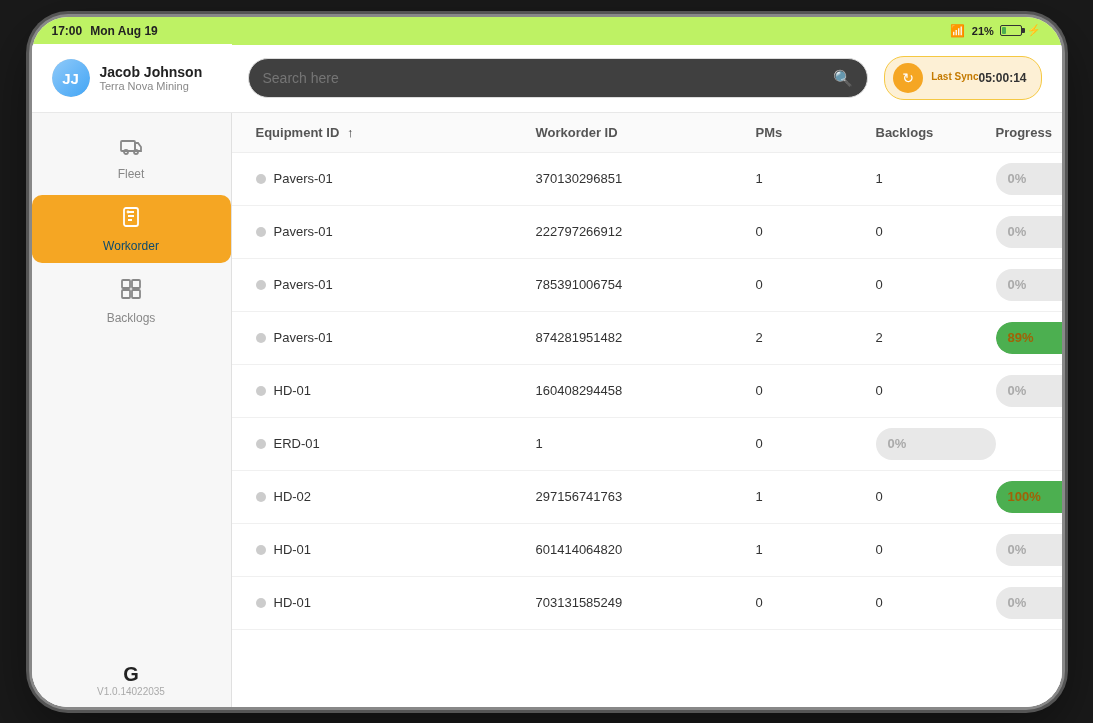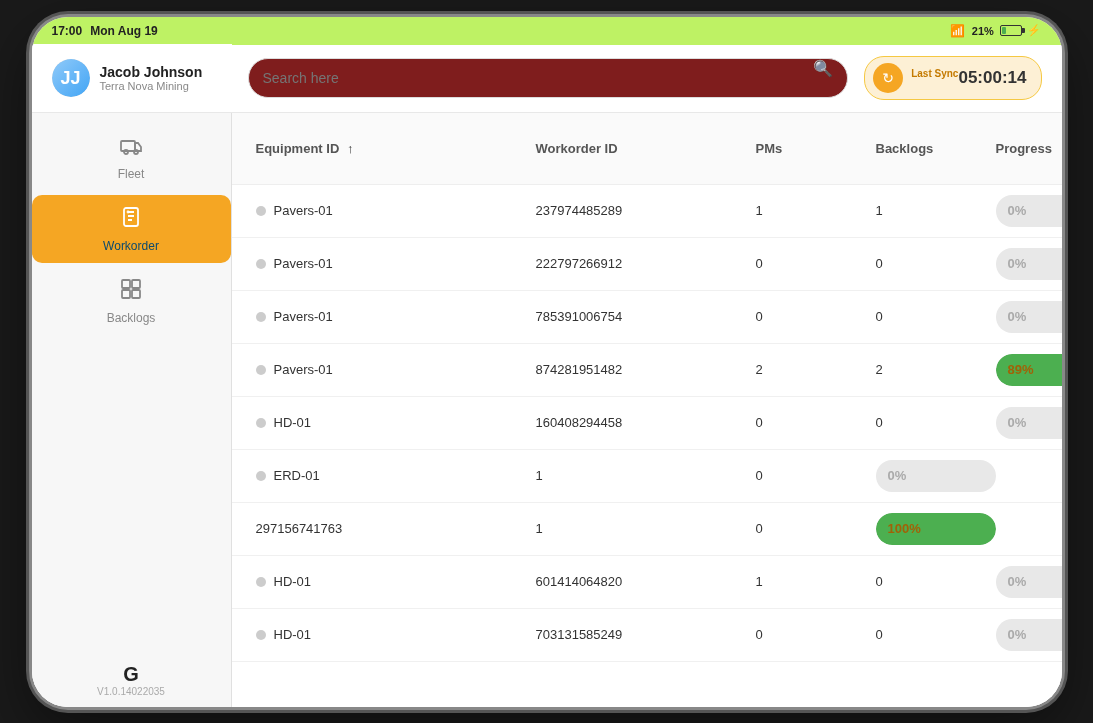--- a/index.html
+++ b/index.html
@@ -100,36 +100,37 @@
       border-radius: 50%;
       background: #e0e0e0;
       display: flex; align-items: center; justify-content: center;
       overflow: hidden;
     }
     .avatar-inner {
       width: 38px; height: 38px;
       border-radius: 50%;
       background: linear-gradient(135deg, #90caf9, #42a5f5);
       display: flex; align-items: center; justify-content: center;
-      font-size: 18px; color: #fff; font-weight: 600;
+      font-size: 15px; color: #fff; font-weight: 600;
     }
 
     .user-info { display: flex; flex-direction: column; }
     .user-name { font-size: 14px; font-weight: 700; color: #222; }
     .user-company { font-size: 11px; color: #888; }
 
     .search-bar {
       flex: 1;
       height: 40px;
       border: 1.5px solid #ddd;
       border-radius: 22px;
       display: flex;
+      align-items: center;
       padding: 0 14px;
       gap: 8px;
-      background: #7f1d1d;
+      background: #404040;
     }
     .search-bar input {
       border: none; outline: none;
       font-size: 14px; color: #aaa;
       flex: 1; background: transparent;
     }
     .search-icon { color: #999; font-size: 16px; }
 
     .sync-button {
       display: flex;
@@ -144,21 +145,21 @@
     }
     .sync-icon-circle {
       width: 30px; height: 30px;
       border-radius: 50%;
       background: #f5a623;
       display: flex; align-items: center; justify-content: center;
       color: #fff; font-size: 14px;
     }
     .sync-text { display: flex; flex-direction: row; }
     .sync-label { font-size: 10px; color: #c47a00; font-weight: 600; }
-    .sync-time { font-size: 17px; font-weight: 700; color: #333; }
+    .sync-time { font-size: 12px; font-weight: 700; color: #333; }
 
     
     .main {
       flex: 1;
       display: flex;
       overflow: hidden;
     }
 
     
     .sidebar {
@@ -206,21 +207,21 @@
     .content {
       flex: 1;
       overflow-y: auto;
       background: #fff;
     }
 
     
     .table-header {
       display: grid;
       grid-template-columns: 280px 220px 120px 120px 1fr;
-      padding: 28px 24px;
+      padding: 12px 24px;
       border-bottom: 1px solid #eee;
       background: #fafafa;
     }
     .table-header-cell {
       font-size: 13px;
       font-weight: 600;
       color: #555;
     }
     .table-header-cell.sortable { cursor: pointer; }
     .sort-arrow { margin-left: 4px; color: #333; }
@@ -383,21 +384,21 @@
             <span>Progress</span>
           </div>
         </div>
 
         <div id="table-rows">
             <div class="table-row">
       <div class="cell">
         <span class="status-dot"></span>
         <span>Pavers-01</span>
       </div>
-      <div class="cell">237974485289</div>
+      <div class="cell">370130296851</div>
       <div class="cell">1</div>
       <div class="cell">1</div>
       <div class="cell">
         <div class="progress-container" style="width:200px;">
           <div class="progress-bar" style="width:0%;"></div>
           <span class="progress-label zero">0%</span>
         </div>
       </div>
     </div>
             <div class="table-row">
@@ -468,20 +469,24 @@
       <div class="cell">1</div>
       <div class="cell">0</div>
       <div class="cell">
         <div class="progress-container" style="width:200px;">
           <div class="progress-bar" style="width:0%;"></div>
           <span class="progress-label zero">0%</span>
         </div>
       </div>
     </div>
             <div class="table-row">
+      <div class="cell">
+        <span class="status-dot"></span>
+        <span>HD-02</span>
+      </div>
       <div class="cell">297156741763</div>
       <div class="cell">1</div>
       <div class="cell">0</div>
       <div class="cell">
         <div class="progress-container" style="width:200px;">
           <div class="progress-bar" style="width:100%;"></div>
           <span class="progress-label">100%</span>
         </div>
       </div>
     </div>

